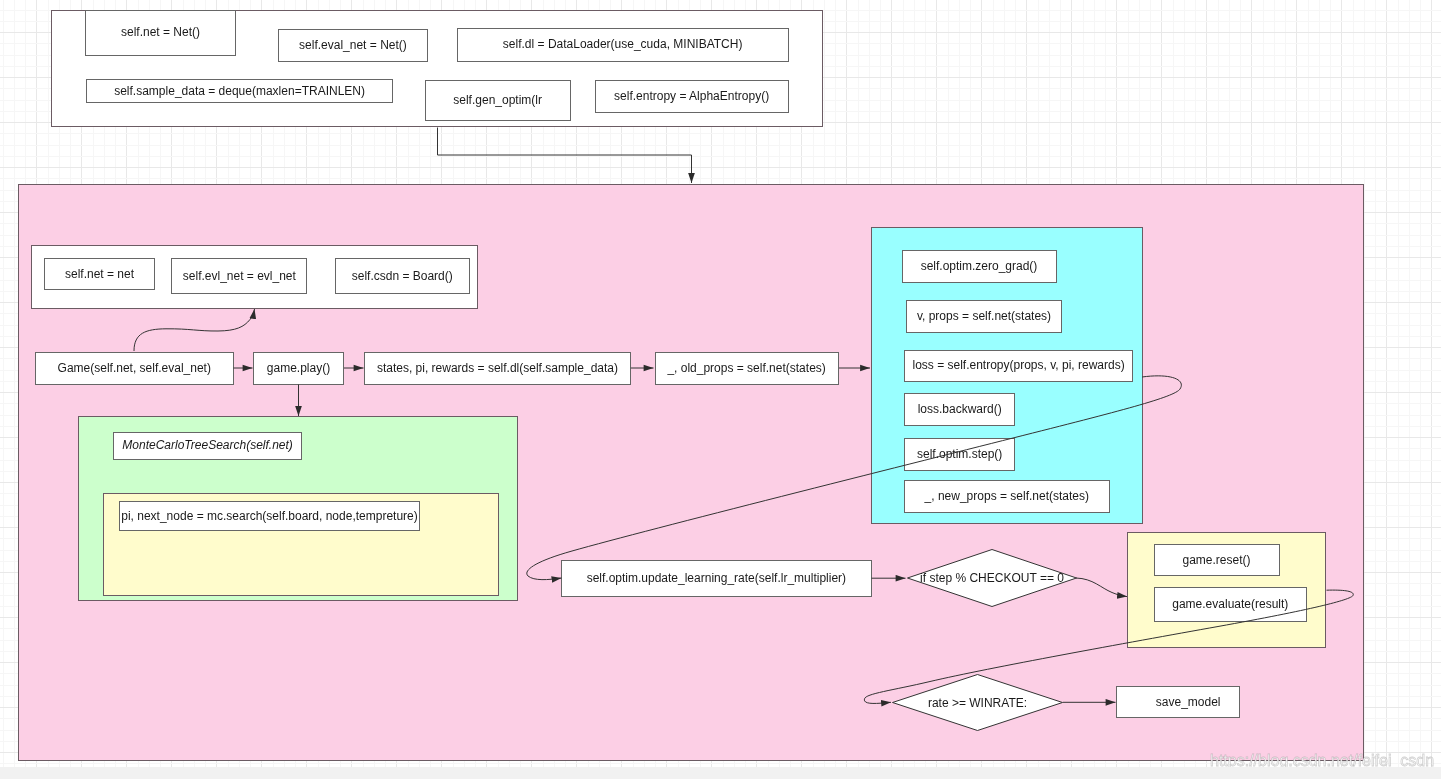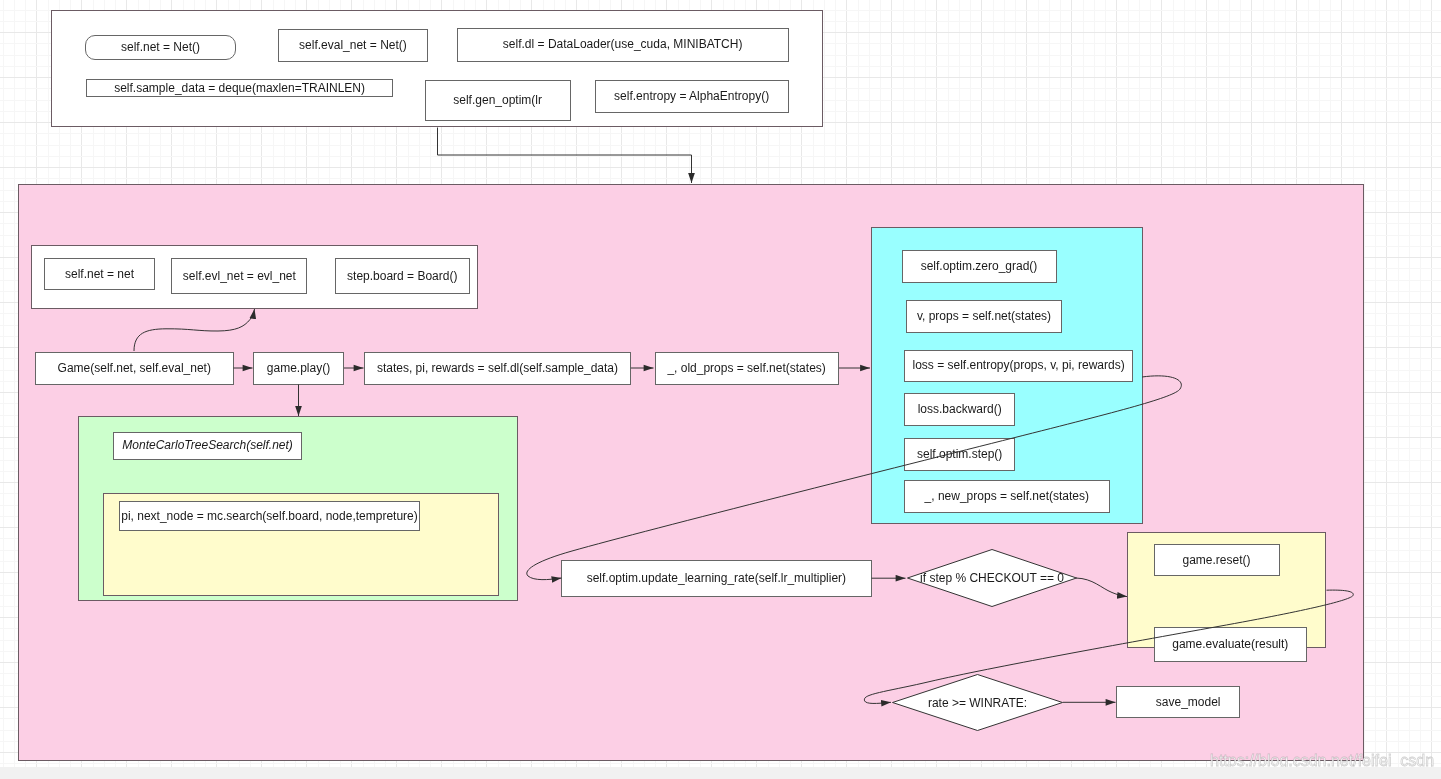--- a/index.html
+++ b/index.html
@@ -29,24 +29,24 @@
   .diamond > .dlabel{position:absolute;left:0;top:0;width:100%;height:100%;
         display:flex;align-items:center;justify-content:center;
         font-size:12px;color:#1a1a1a;text-align:center;}
 
   .wm{position:absolute;color:rgba(255,255,255,0.92);font-size:16px;white-space:nowrap;
       line-height:16px;z-index:8;left:1210px;top:753px;
       -webkit-text-stroke:0.8px rgba(140,140,140,0.40);}
 
   
   .s-init-container{left:51.4px;top:10.3px;width:772.1px;height:117.1px;z-index:1;}
-  .s-init-box-0{left:85.4px;top:35px;width:150.2px;height:25px;z-index:2;border-radius:10px;}
+  .s-init-box-0{left:85.4px;top:10px;width:150.2px;height:46px;z-index:2;}
   .s-init-box-1{left:278.2px;top:28.5px;width:149.5px;height:33.2px;z-index:2;}
   .s-init-box-2{left:456.6px;top:28.3px;width:332.1px;height:33.4px;z-index:2;}
-  .s-init-box-3{left:85.7px;top:79.1px;width:307.8px;height:18px;z-index:2;}
+  .s-init-box-3{left:85.7px;top:79.1px;width:307.8px;height:24px;z-index:2;}
   .s-init-box-4{left:424.6px;top:80.3px;width:146.1px;height:41px;z-index:2;}
   .s-init-box-5{left:594.5px;top:80.3px;width:194.2px;height:32.3px;z-index:2;}
   .s-train-loop-container{left:17.5px;top:184px;width:1346.8px;height:576.5px;z-index:1;}
   .s-game-attrs-container{left:31.3px;top:245.2px;width:447.2px;height:63.4px;z-index:2;}
   .s-game-attr-box-0{left:44.4px;top:258.2px;width:110.2px;height:32.1px;z-index:3;}
   .s-game-attr-box-1{left:171.2px;top:258.3px;width:136.3px;height:36.2px;z-index:3;}
   .s-game-attr-box-2{left:334.5px;top:258.3px;width:135.5px;height:36.1px;z-index:3;}
   .s-flow-box-0{left:34.5px;top:352px;width:199.5px;height:32.5px;z-index:3;}
   .s-flow-box-1{left:253px;top:352px;width:91px;height:32.5px;z-index:3;}
   .s-flow-box-2{left:364.2px;top:352px;width:266.5px;height:32.5px;z-index:3;}
@@ -59,21 +59,21 @@
   .s-optim-container{left:870.8px;top:226.9px;width:271.8px;height:296.8px;z-index:2;}
   .s-optim-box-0{left:901.5px;top:250.4px;width:155px;height:32.6px;z-index:4;}
   .s-optim-box-1{left:906px;top:300px;width:156px;height:33.1px;z-index:4;}
   .s-optim-box-2{left:903.7px;top:349.9px;width:229.8px;height:31.9px;z-index:4;}
   .s-optim-box-3{left:904px;top:393.1px;width:111.3px;height:32.5px;z-index:4;}
   .s-optim-box-4{left:904px;top:438.3px;width:111.3px;height:33.1px;z-index:4;}
   .s-optim-box-5{left:904px;top:480.4px;width:205.6px;height:33px;z-index:4;}
   .s-update-lr-box{left:561.2px;top:560.3px;width:310.4px;height:36.3px;z-index:3;}
   .s-eval-container{left:1127.4px;top:532.2px;width:199.1px;height:116.1px;z-index:2;}
   .s-eval-box-0{left:1153.5px;top:544.2px;width:126px;height:32.2px;z-index:4;}
-  .s-eval-box-1{left:1153.5px;top:587px;width:153.6px;height:35.3px;z-index:4;margin-top:40px;}
+  .s-eval-box-1{left:1153.5px;top:587px;width:153.6px;height:35.3px;z-index:4;}
   .s-save-model-box{left:1116.3px;top:685.8px;width:123.7px;height:32.6px;z-index:3;padding-left:20px;}
   .d-checkout-decision{left:907px;top:549px;width:170px;height:58px;z-index:4;}
   .d-winrate-decision{left:892px;top:674px;width:171px;height:57px;z-index:4;}
 </style>
 </head>
 <body>
 
 <div id="canvas">
 
   <svg id="grid" width="1441" height="767">
@@ -285,21 +285,21 @@
     <div class="shape box s-init-box-2">self.dl = DataLoader(use_cuda, MINIBATCH)</div>
     <div class="shape box s-init-box-3">self.sample_data = deque(maxlen=TRAINLEN)</div>
     <div class="shape box s-init-box-4">self.gen_optim(lr</div>
     <div class="shape box s-init-box-5">self.entropy = AlphaEntropy()</div>
 
     <div class="shape cont fill-pink s-train-loop-container"></div>
 
     <div class="shape cont fill-white s-game-attrs-container"></div>
     <div class="shape box s-game-attr-box-0">self.net = net</div>
     <div class="shape box s-game-attr-box-1">self.evl_net = evl_net</div>
-    <div class="shape box s-game-attr-box-2">step.board = Board()</div>
+    <div class="shape box s-game-attr-box-2">self.csdn = Board()</div>
 
     <div class="shape box s-flow-box-0">Game(self.net, self.eval_net)</div>
     <div class="shape box s-flow-box-1">game.play()</div>
     <div class="shape box s-flow-box-2">states, pi, rewards = self.dl(self.sample_data)</div>
     <div class="shape box s-flow-box-3">_, old_props = self.net(states)</div>
 
     <div class="shape cont fill-green s-mcts-container"></div>
     <div class="shape box s-mcts-header-box">MonteCarloTreeSearch(self.net)</div>
     <div class="shape cont fill-yellow s-mcts-inner-container"></div>
     <div class="shape box s-mcts-inner-box-0">pi, next_node = mc.search(self.board, node,tempreture)</div>

